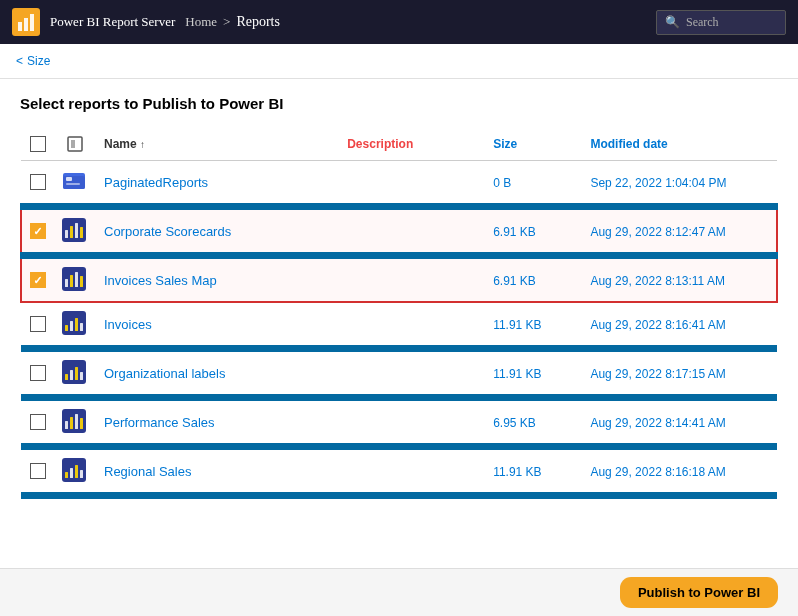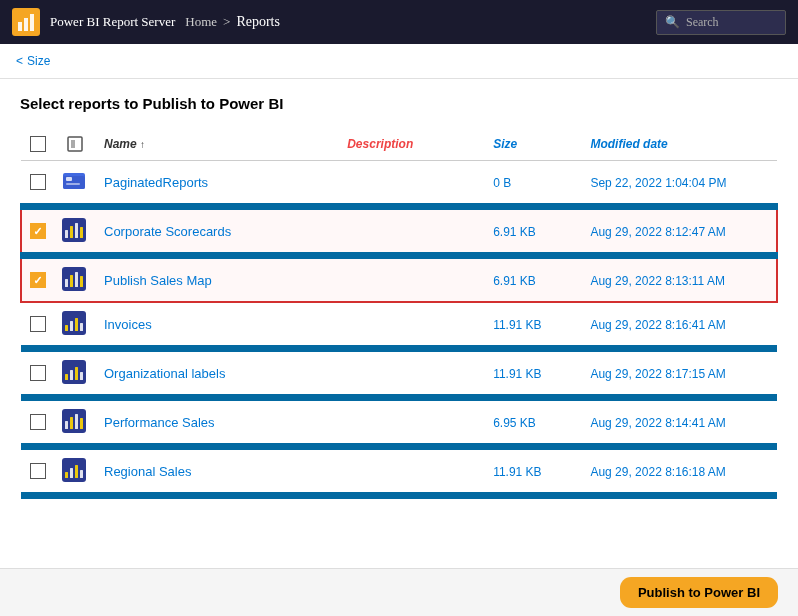--- a/index.html
+++ b/index.html
@@ -86,21 +86,20 @@
       margin-bottom: 16px;
     }
 
     
     .report-table {
       width: 100%;
       border-collapse: collapse;
     }
     .report-table thead tr {
       border-bottom: 1px solid #ccc;
-      font-style: italic;
     }
     .report-table th {
       text-align: left;
       padding: 6px 8px;
       font-size: 12px;
       font-weight: 600;
       color: #333;
     }
     .report-table th.col-check { width: 32px; }
     .report-table th.col-icon { width: 36px; }
@@ -305,21 +304,21 @@
           </td>
           <td style="padding-left: 8px;">
             <div style="width:26px;height:26px;"><svg width="24" height="24" viewBox="0 0 24 24" xmlns="http://www.w3.org/2000/svg">
         <rect width="24" height="24" rx="3" fill="#2b3a8e"></rect>
         <rect x="3" y="12" width="3" height="8" rx="0.5" fill="#fff" opacity="0.85"></rect>
         <rect x="8" y="8" width="3" height="12" rx="0.5" fill="#ffd700" opacity="0.9"></rect>
         <rect x="13" y="5" width="3" height="15" rx="0.5" fill="#fff" opacity="0.85"></rect>
         <rect x="18" y="9" width="3" height="11" rx="0.5" fill="#ffd700" opacity="0.9"></rect>
       </svg></div>
           </td>
-          <td><span class="item-name">Publish Sales Map</span></td>
+          <td><span class="item-name">Invoices Sales Map</span></td>
           <td><span></span></td>
           <td><span class="item-size">6.91 KB</span></td>
           <td><span class="item-modified">Aug 29, 2022 8:13:11 AM</span></td>
         </tr>
         <tr>
           <td>
             <div class="cb-wrap">
               <div class="cb"></div>
             </div>
           </td>

